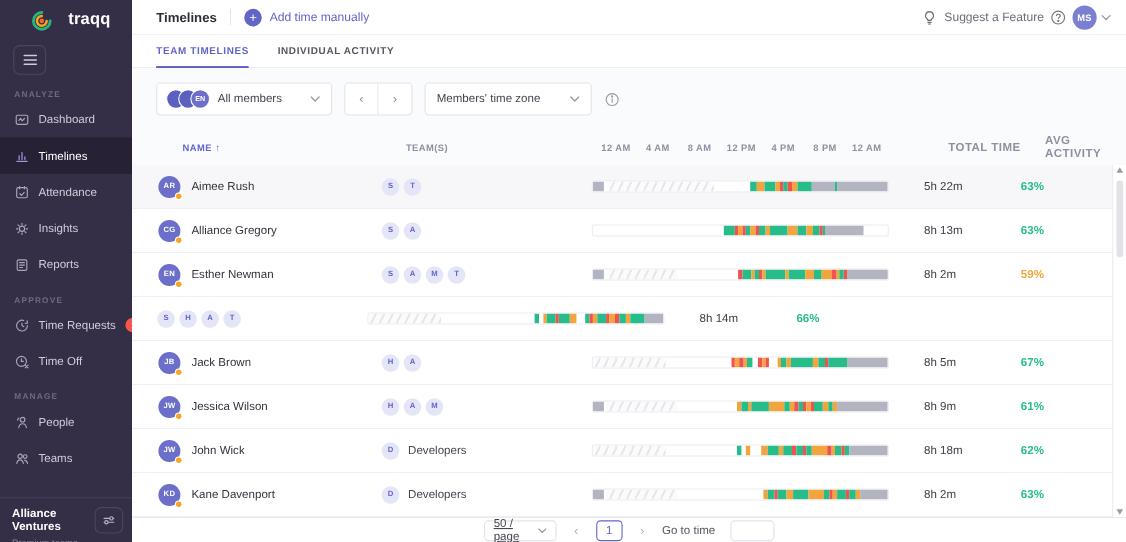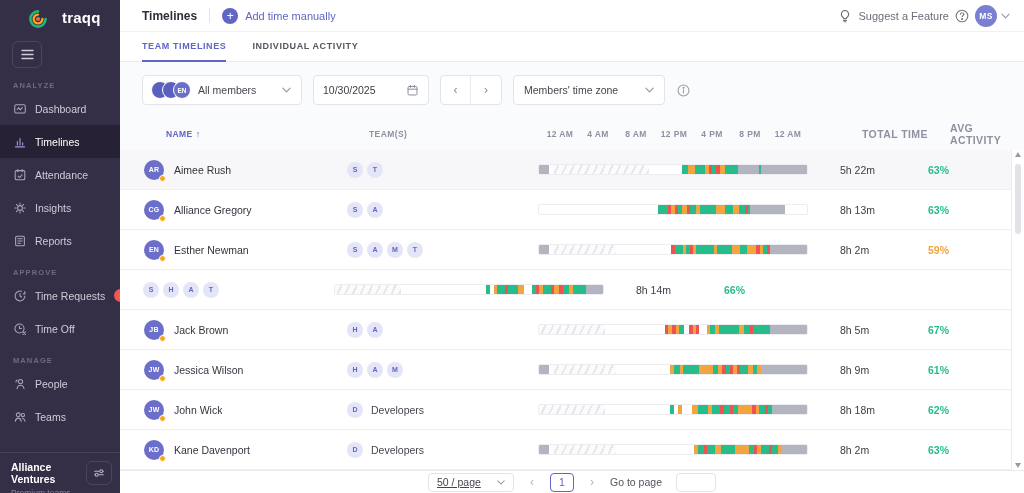--- a/index.html
+++ b/index.html
@@ -90,21 +90,21 @@
 
   
   .vscroll{position:absolute;right:0;top:88px;width:13px;height:320px;background:#fff;border-left:1px solid #ececf1;display:flex;flex-direction:column;align-items:center;justify-content:space-between;padding:2px 0;}
   .vs-arrow{width:0;height:0;border-left:3.5px solid transparent;border-right:3.5px solid transparent;cursor:pointer;}
   .vs-up{border-bottom:5px solid #9a9aa6;}
   .vs-down{border-top:5px solid #9a9aa6;}
   .vs-thumb{position:absolute;top:14px;left:3px;width:6px;height:70px;border-radius:3px;background:#e2e2e8;cursor:grab;}
 
   
   .footer{height:23px;border-top:1px solid #eaeaef;background:#fff;display:flex;align-items:center;justify-content:center;gap:14px;font-size:10.5px;color:#55555f;}
-  .psize{height:19px;width:86px;background:#fff;border:1px solid #e3e3ea;border-radius:4px;display:flex;align-items:center;justify-content:space-between;padding:0 8px;cursor:pointer;color:#45454f;text-decoration:underline;}
+  .psize{height:19px;width:66px;background:#fff;border:1px solid #e3e3ea;border-radius:4px;display:flex;align-items:center;justify-content:space-between;padding:0 8px;cursor:pointer;color:#45454f;text-decoration:underline;}
   .pg-arrow{background:none;border:none;color:#b4b4bc;font-size:12px;cursor:pointer;padding:0 2px;}
   .page-box{width:24px;height:19px;border:1px solid #6165c6;border-radius:4px;color:#6165c6;display:flex;align-items:center;justify-content:center;font-size:10.5px;cursor:text;}
   .goto-input{width:40px;height:19px;border:1px solid #e3e3ea;border-radius:4px;background:#fff;padding:0 4px;font-size:10.5px;outline:none;}
   svg{display:block;}
 </style>
 </head>
 <body>
 
 <div class="app">
 
@@ -289,29 +289,20 @@
             <span class="a"></span>
             <span class="a lbl">EN</span>
           </span>
           <span class="cap">All members</span>
           <span class="chev">
             <svg width="9" height="6" viewBox="0 0 10 6" fill="none" stroke="currentColor" stroke-width="1.3" stroke-linecap="round">
                 <path d="M1 1l4 4 4-4"></path>
               </svg>
           </span>
         </div>
-        <div class="fbox f-date">
-          <span>10/30/2025</span>
-          <span class="cal">
-            <svg width="13" height="13" viewBox="0 0 16 16" fill="none" stroke="currentColor" stroke-width="1.2" stroke-linecap="round">
-                <rect x="2.5" y="3" width="11" height="10.5" rx="1.5"></rect>
-                <path d="M5.5 1.8v2.4M10.5 1.8v2.4M2.5 6.4h11"></path>
-              </svg>
-          </span>
-        </div>
         <div class="arrow-pair">
           <button>‹</button>
           <button>›</button>
         </div>
         <div class="fbox f-tz">
           <span>Members' time zone</span>
           <span class="chev">
             <svg width="9" height="6" viewBox="0 0 10 6" fill="none" stroke="currentColor" stroke-width="1.3" stroke-linecap="round">
                 <path d="M1 1l4 4 4-4"></path>
               </svg>
@@ -648,17 +639,17 @@
         <span>50 / page</span>
         <span class="chev">
           <svg width="8" height="5" viewBox="0 0 10 6" fill="none" stroke="currentColor" stroke-width="1.3" stroke-linecap="round">
               <path d="M1 1l4 4 4-4"></path>
             </svg>
         </span>
       </div>
       <button class="pg-arrow">‹</button>
       <div class="page-box">1</div>
       <button class="pg-arrow">›</button>
-      <span>Go to page</span>
+      <span>Go to time</span>
       <input class="goto-input" value="" style="">
     </footer>
   </main>
 </div>
 
 </body></html>

